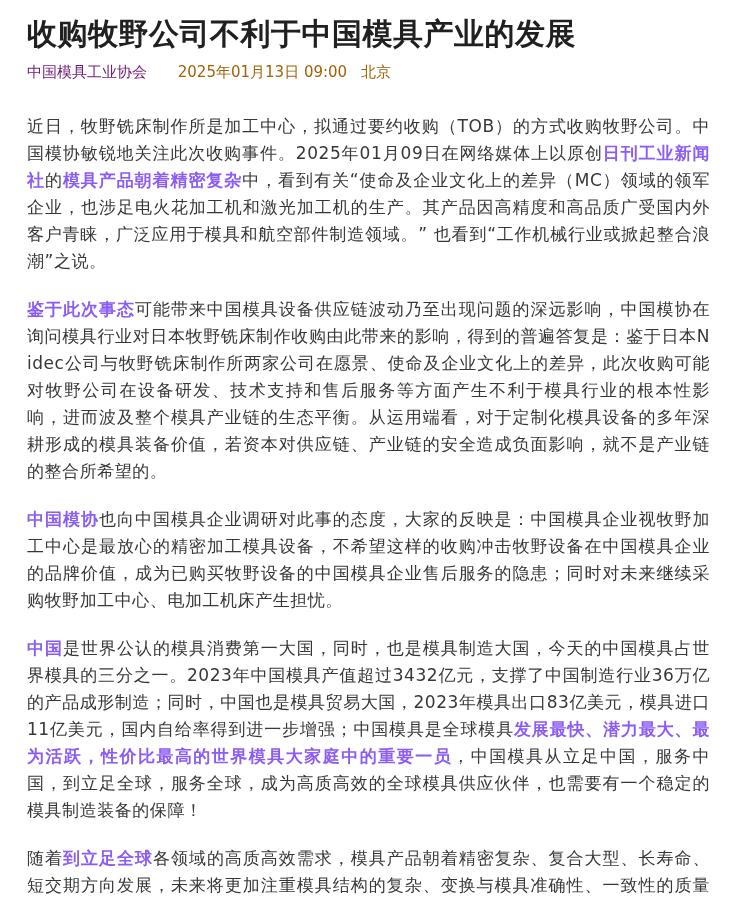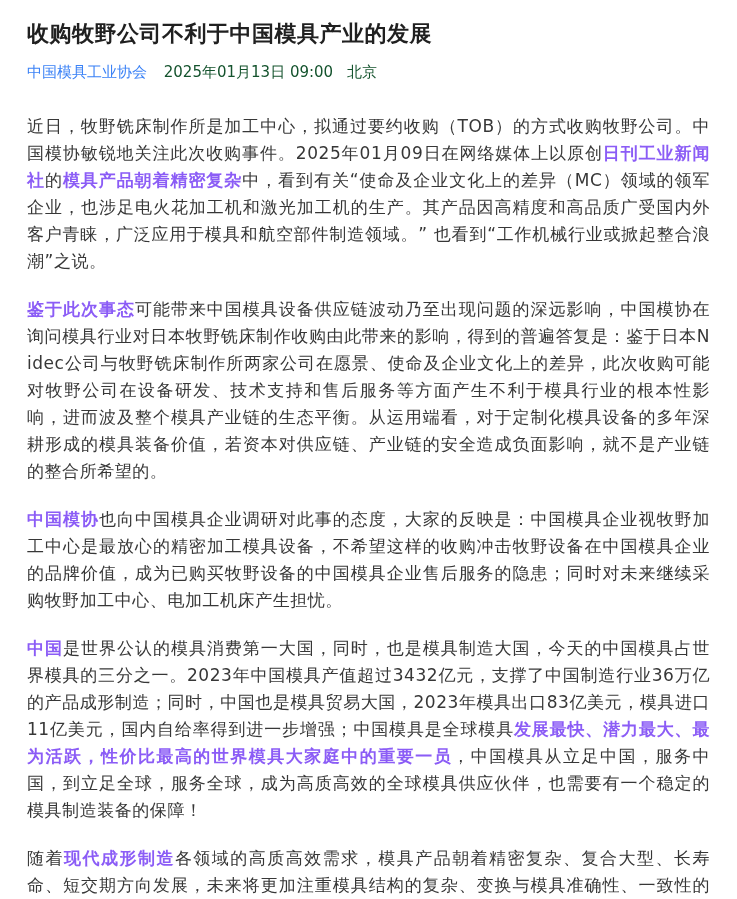--- a/index.html
+++ b/index.html
@@ -10,40 +10,40 @@
     font-family: "DejaVu Sans", "Liberation Sans", sans-serif;
   }
   .page {
     width: 737px;
     min-height: 899px;
     background: #ffffff;
     padding: 18px 27px 20px 27px;
   }
   .article-title {
     margin: 0 0 13px 0;
-    font-size: 22px;
+    font-size: 30px;
     line-height: 31px;
     font-weight: 700;
     color: #202020;
     letter-spacing: 0.5px;
   }
   .byline {
     margin: 0 0 30px 0;
     font-size: 15px;
     line-height: 21px;
     white-space: nowrap;
   }
   .account-link {
-    color: #3b82f6;
+    color: #701a75;
     text-decoration: none;
-    margin-right: 12px;
+    margin-right: 26px;
     cursor: pointer;
   }
   .meta-text {
-    color: #14532d;
+    color: #a16207;
     margin-right: 9px;
   }
   .article-body p {
     margin: 0 0 21px 0;
     font-size: 17px;
     line-height: 27px;
     color: #373737;
     letter-spacing: 0.55px;
     text-align: justify;
     word-break: break-all;
@@ -62,16 +62,16 @@
     <a class="account-link">中国模具工业协会</a>
     <span class="meta-text">2025年01月13日 09:00</span>
     <span class="meta-text">北京</span>
   </div>
 
   <div class="article-body">
       <p><span>近日，牧野铣床制作所是加工中心，拟通过要约收购（TOB）的方式收购牧野公司。中国模协敏锐地关注此次收购事件。2025年01月09日在网络媒体上以原创</span><strong>日刊工业新闻社</strong><span>的</span><strong>模具产品朝着精密复杂</strong><span>中，看到有关“使命及企业文化上的差异（MC）领域的领军企业，也涉足电火花加工机和激光加工机的生产。其产品因高精度和高品质广受国内外客户青睐，广泛应用于模具和航空部件制造领域。” 也看到“工作机械行业或掀起整合浪潮”之说。</span></p>
       <p><strong>鉴于此次事态</strong><span>可能带来中国模具设备供应链波动乃至出现问题的深远影响，中国模协在询问模具行业对日本牧野铣床制作收购由此带来的影响，得到的普遍答复是：鉴于日本Nidec公司与牧野铣床制作所两家公司在愿景、使命及企业文化上的差异，此次收购可能对牧野公司在设备研发、技术支持和售后服务等方面产生不利于模具行业的根本性影响，进而波及整个模具产业链的生态平衡。从运用端看，对于定制化模具设备的多年深耕形成的模具装备价值，若资本对供应链、产业链的安全造成负面影响，就不是产业链的整合所希望的。</span></p>
       <p><strong>中国模协</strong><span>也向中国模具企业调研对此事的态度，大家的反映是：中国模具企业视牧野加工中心是最放心的精密加工模具设备，不希望这样的收购冲击牧野设备在中国模具企业的品牌价值，成为已购买牧野设备的中国模具企业售后服务的隐患；同时对未来继续采购牧野加工中心、电加工机床产生担忧。</span></p>
       <p><strong>中国</strong><span>是世界公认的模具消费第一大国，同时，也是模具制造大国，今天的中国模具占世界模具的三分之一。2023年中国模具产值超过3432亿元，支撑了中国制造行业36万亿的产品成形制造；同时，中国也是模具贸易大国，2023年模具出口83亿美元，模具进口11亿美元，国内自给率得到进一步增强；中国模具是全球模具</span><strong>发展最快、潜力最大、最为活跃，性价比最高的世界模具大家庭中的重要一员</strong><span>，中国模具从立足中国，服务中国，到立足全球，服务全球，成为高质高效的全球模具供应伙伴，也需要有一个稳定的模具制造装备的保障！</span></p>
-      <p><span>随着</span><strong>现代成形制造</strong><span>各领域的高质高效需求，模具产品朝着精密复杂、复合大型、长寿命、短交期方向发展，未来将更加注重模具结构的复杂、变换与模具准确性、一致性的质量＋效率的系统化要求。这就对模具加工设备也提出了更精细、更高效、更加定制化、长期一致性的要求，也更需要有深耕模具运用的设备企业助力模具行业发展。</span></p>
+      <p><span>随着</span><strong>到立足全球</strong><span>各领域的高质高效需求，模具产品朝着精密复杂、复合大型、长寿命、短交期方向发展，未来将更加注重模具结构的复杂、变换与模具准确性、一致性的质量＋效率的系统化要求。这就对模具加工设备也提出了更精细、更高效、更加定制化、长期一致性的要求，也更需要有深耕模具运用的设备企业助力模具行业发展。</span></p>
     </div>
 
 </div>
 
 </body></html>

